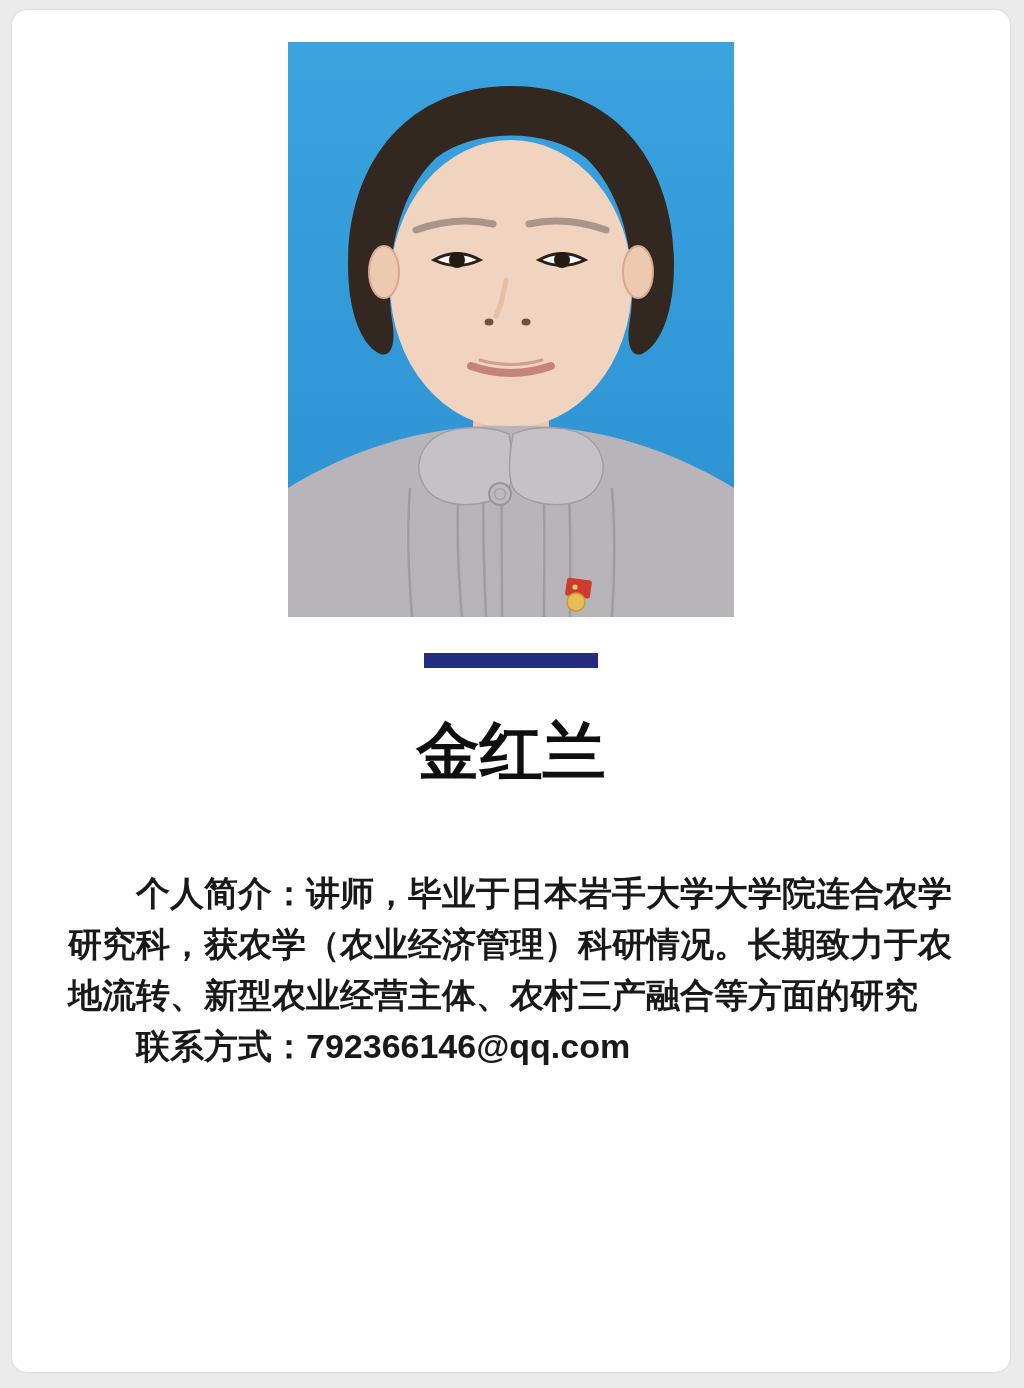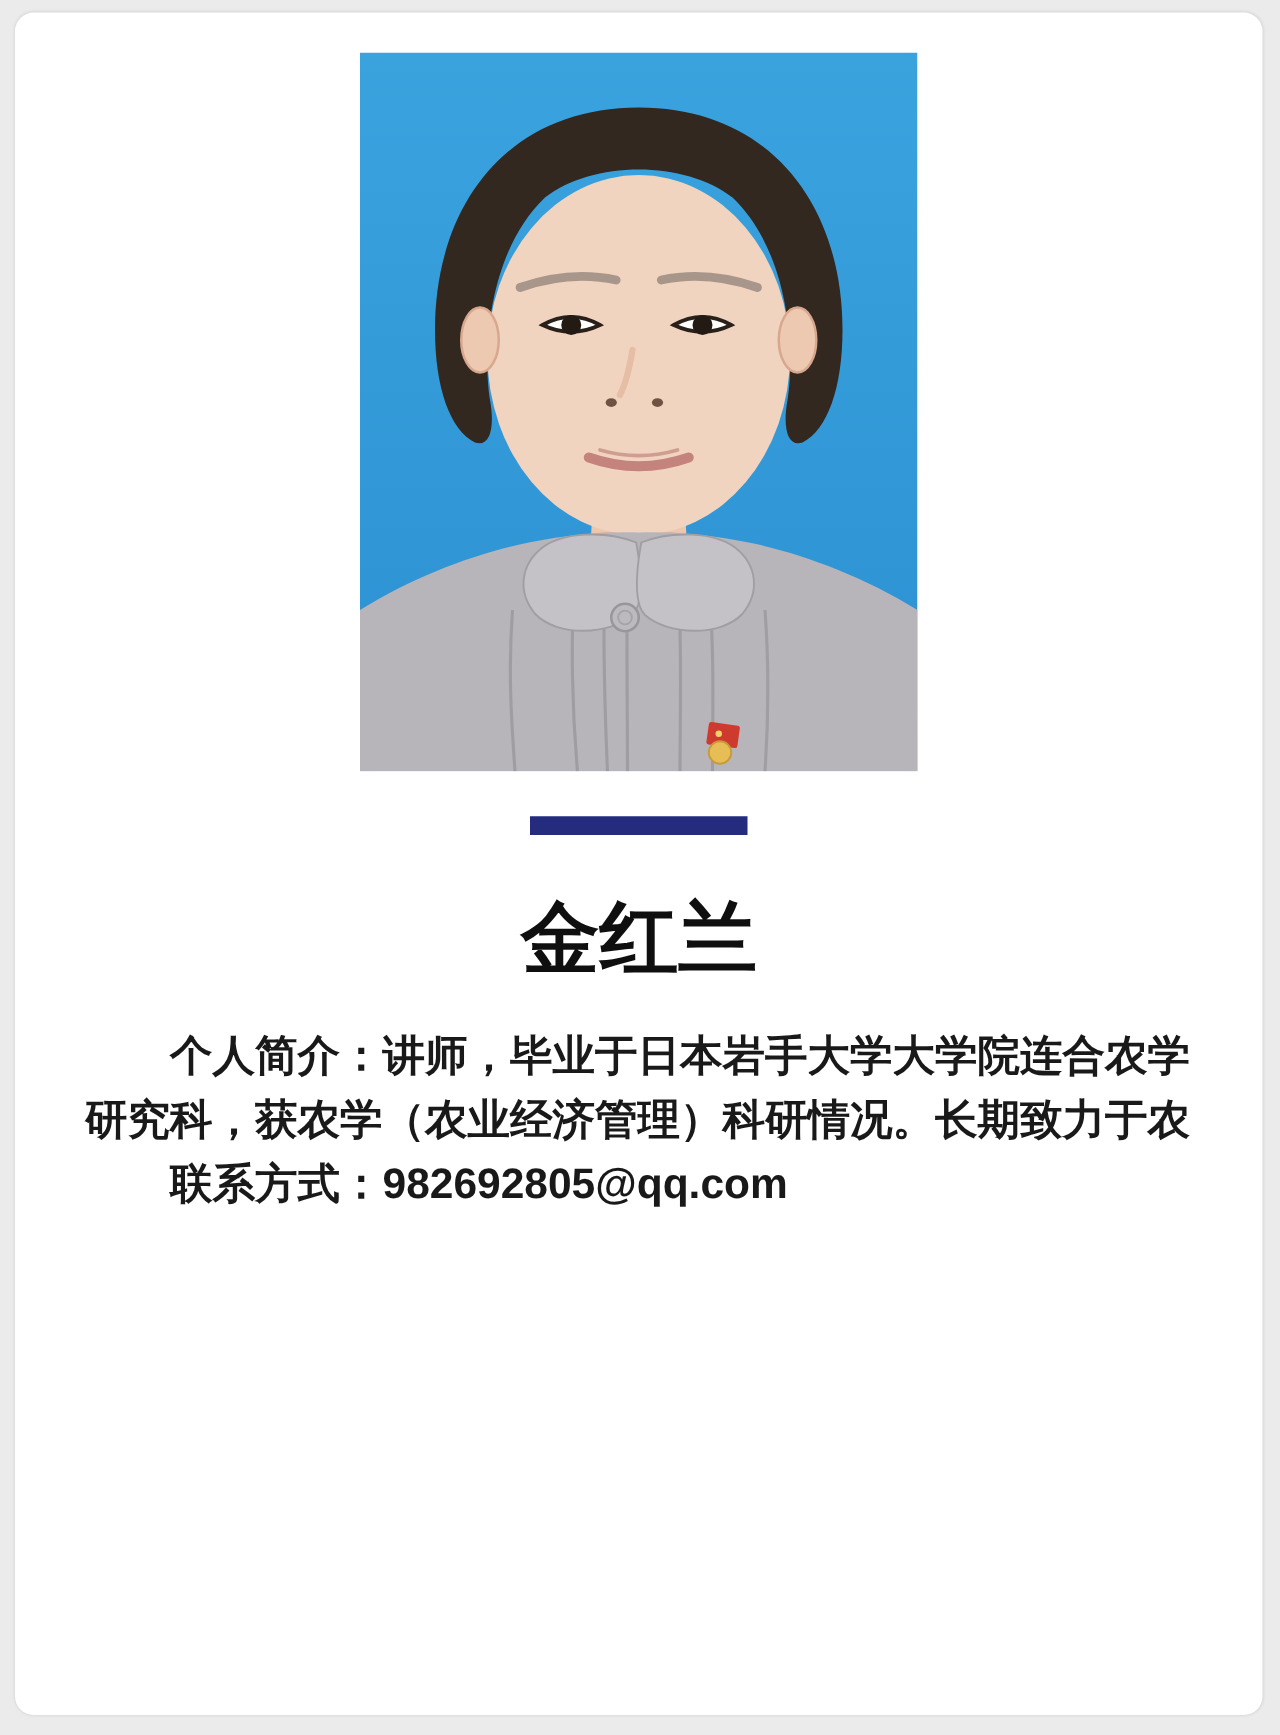--- a/index.html
+++ b/index.html
@@ -26,21 +26,21 @@
     width: 174px; height: 15px;
     background: #252c7e;
     margin: 36px auto 0;
   }
   .name {
     margin: 46px 0 0;
     font-size: 63px; line-height: 74px;
     font-weight: 700; text-align: center;
     color: #0f0f0f;
   }
-  .bio { margin-top: 32px; padding: 0 52px 0 56px; }
+  .bio { margin-top: 80px; padding: 0 52px 0 56px; }
   .bio-line {
     font-size: 34px; line-height: 51px;
     font-weight: 600; color: #191919;
     margin: 0;
   }
   .bio-line.indent { text-indent: 2em; }
 </style>
 </head>
 <body>
 
@@ -111,16 +111,17 @@
     </svg>
   </div>
 
   <div class="divider"></div>
 
   <h1 class="name">金红兰</h1>
 
   <div class="bio">
     <p class="bio-line indent">个人简介：讲师，毕业于日本岩手大学大学院连合农学</p>
     <p class="bio-line">研究科，获农学（农业经济管理）科研情况。长期致力于农</p>
-    <p class="bio-line indent">联系方式：982692805@qq.com</p>
+    <p class="bio-line">地流转、新型农业经营主体、农村三产融合等方面的研究</p>
+    <p class="bio-line indent">联系方式：792366146@qq.com</p>
   </div>
 
 </div>
 
 </body></html>

